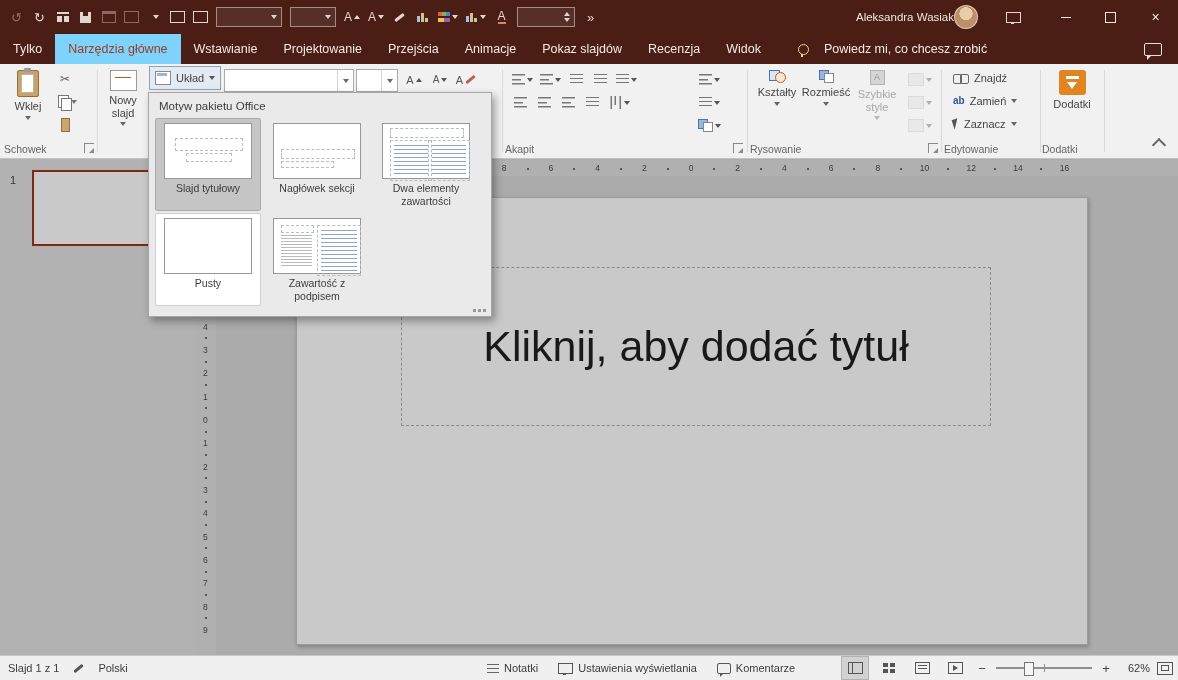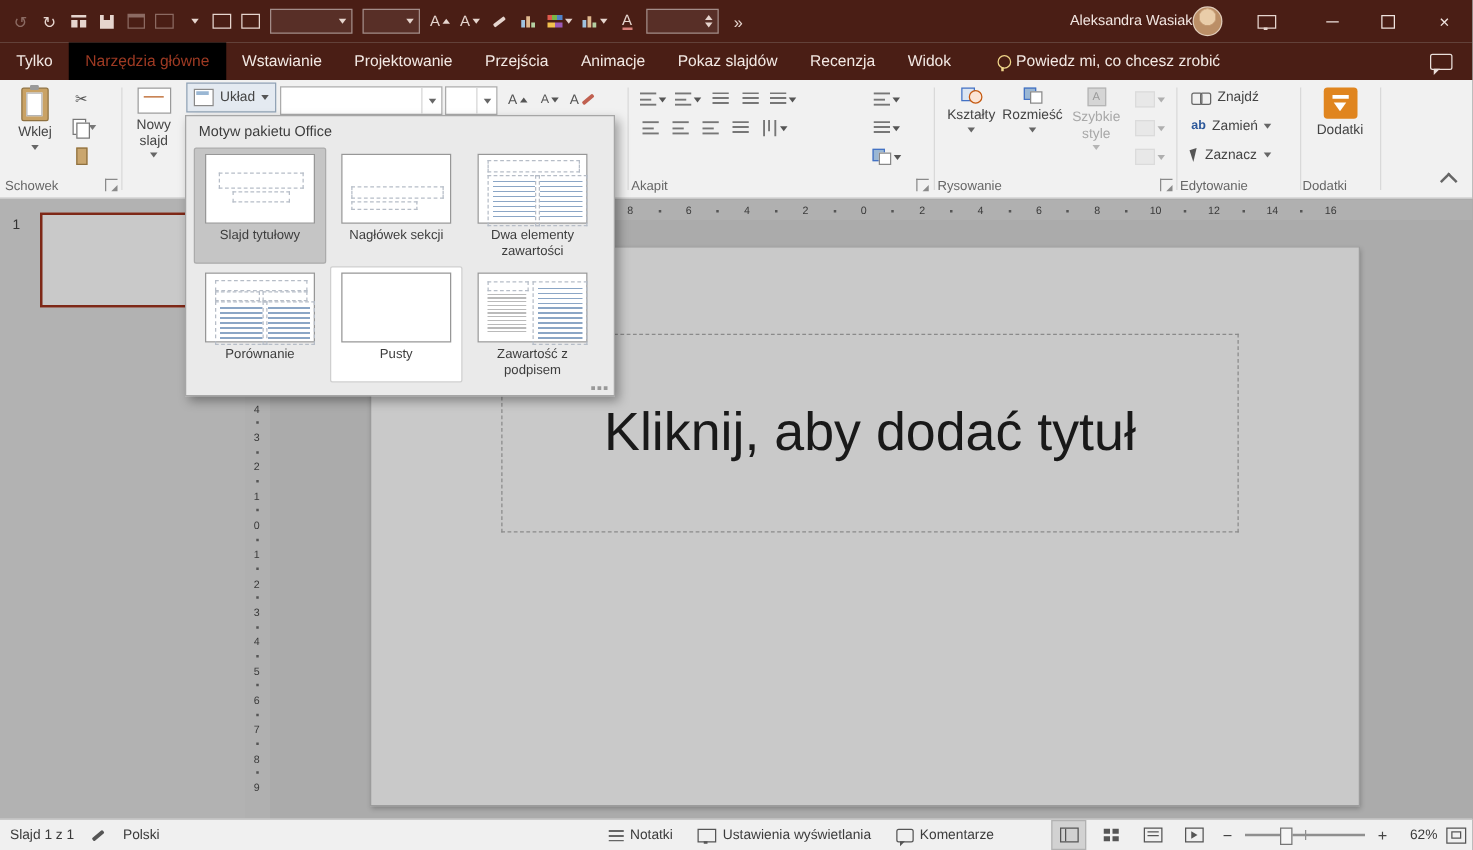--- a/index.html
+++ b/index.html
@@ -28,22 +28,22 @@
   .ic-grid{width:12px;height:10px;background:linear-gradient(#e6d5ce 0 0) 0 0/12px 2px no-repeat,linear-gradient(#e6d5ce 0 0) 0 4px/5px 6px no-repeat,linear-gradient(#e6d5ce 0 0) 7px 4px/5px 6px no-repeat}
   .ic-chart{width:12px;height:10px;background:linear-gradient(#9fc3e0 0 0) 0 4px/3px 6px no-repeat,linear-gradient(#e0b98f 0 0) 4px 1px/3px 9px no-repeat,linear-gradient(#b4d0a2 0 0) 8px 6px/3px 4px no-repeat}
   .ic-colors{width:12px;height:10px;background:linear-gradient(90deg,#e05a4d 0 33%,#7ab648 33% 66%,#4f81c7 66% 100%) 0 0/12px 4px no-repeat,linear-gradient(90deg,#f2c14e 0 50%,#9b59b6 50% 100%) 0 6px/12px 4px no-repeat}
   .ic-pen{width:11px;height:3px;background:#e6d5ce;transform:rotate(-38deg);border-radius:1px}
   .ic-A{font-size:12px;line-height:1;color:#e6d5ce}
   .ic-Ared{font-size:12px;line-height:1;color:#e6d5ce;border-bottom:2px solid #d8807a}
   .spin-arrows{display:flex;flex-direction:column;gap:2px;color:#e6d5ce}
   
   .tabsrow{position:absolute;top:34px;left:0;width:100%;height:30px;background:var(--titlebar,#4a1e15);display:flex;align-items:stretch;color:#f3e9e4;font-size:12.5px;z-index:20}
   .tab{display:flex;align-items:center;padding:0 13px;white-space:nowrap}
-  .tab.active{background:#000000;color:var(--accent,#9e3a23)}
-  .tellme{display:flex;align-items:center;gap:4px;padding:0 12px;margin-left:12px;white-space:nowrap}
+  .tab.active{background:#7dd3fc;color:var(--accent,#9e3a23)}
+  .tellme{display:flex;align-items:center;gap:15px;padding:0 12px;margin-left:12px;white-space:nowrap}
   .bulb{width:9px;height:9px;border:1px solid #f0d68a;border-radius:50%;position:relative;flex:none}
   .bulb:after{content:"";position:absolute;left:2.5px;top:9px;width:2px;height:3px;background:#f0d68a}
   .fbicon{margin-left:auto;margin-right:16px;align-self:center;width:16px;height:11px;border:1px solid #eadfda;border-radius:2px;position:relative}
   .fbicon:after{content:"";position:absolute;left:2px;bottom:-5px;border-top:5px solid #eadfda;border-right:5px solid transparent}
   
   .ribbon{position:absolute;top:64px;left:0;width:100%;height:94px;background:#f1f1f1;border-bottom:1px solid #c3c3c3;font-size:11px;color:#444;z-index:10}
   .grp-divider{position:absolute;top:6px;bottom:6px;width:1px;background:#d9d9d9}
   .grplabel{position:absolute;bottom:3px;font-size:10.5px;color:#666;text-align:left;white-space:nowrap}
   .launcher{position:absolute;bottom:5px;width:9px;height:9px;border-left:1px solid #8a8a8a;border-top:1px solid #8a8a8a}
   .launcher:after{content:"";position:absolute;right:0;bottom:0;border-left:5px solid transparent;border-bottom:5px solid #8a8a8a}
@@ -545,30 +545,20 @@
 
         <div class="litem">
           <span class="lthumb">
             <i class="d" style="left:8%;top:8%;width:84%;height:14%"></i>
             <i class="c" style="left:8%;top:30%;width:40%;height:60%"></i>
             <i class="c" style="left:52%;top:30%;width:40%;height:60%"></i>
           </span>
           <span class="llabel">Dwa elementy zawartości</span>
         </div>
 
-        <div class="litem">
-          <span class="lthumb">
-            <i class="d" style="left:8%;top:8%;width:84%;height:14%"></i>
-            <i class="d" style="left:8%;top:26%;width:40%;height:10%"></i>
-            <i class="d" style="left:52%;top:26%;width:40%;height:10%"></i>
-            <i class="c" style="left:8%;top:40%;width:40%;height:50%"></i>
-            <i class="c" style="left:52%;top:40%;width:40%;height:50%"></i>
-          </span>
-          <span class="llabel">Porównanie</span>
-        </div>
 
 
         <div class="litem hover">
           <span class="lthumb"></span>
           <span class="llabel">Pusty</span>
         </div>
 
         <div class="litem">
           <span class="lthumb">
             <i class="d" style="left:8%;top:10%;width:36%;height:12%"></i>

